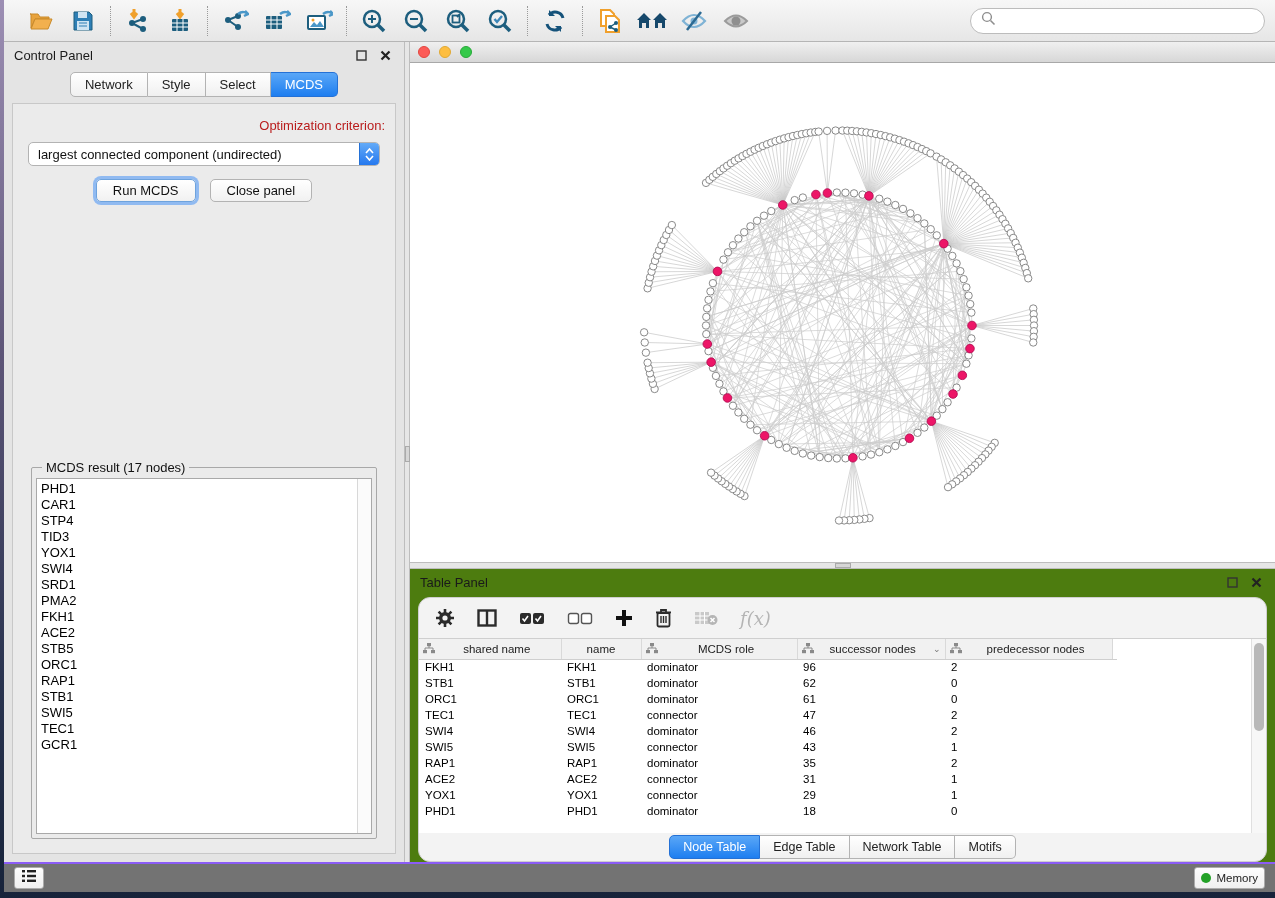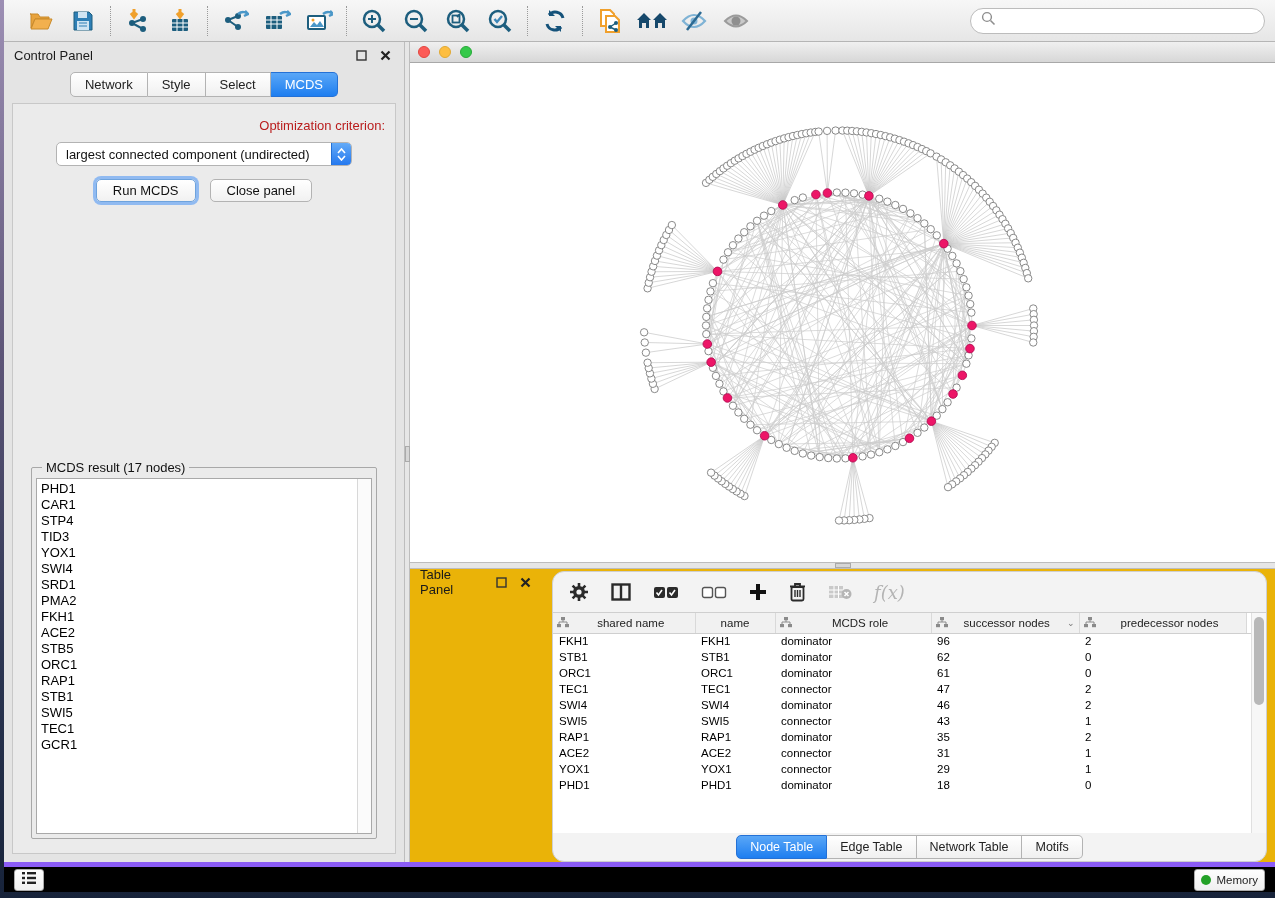--- a/index.html
+++ b/index.html
@@ -35,21 +35,21 @@
   .cp-tabs { display:flex; justify-content:center; padding:4px 0 6px; }
   .cp-tab { font-size:13px; padding:4px 14px; background:linear-gradient(180deg,#ffffff,#f0f0f0);
     border:1px solid #b3b3b3; border-left:none; color:#222; cursor:default; }
   .cp-tab:first-child { border-left:1px solid #b3b3b3; border-radius:5px 0 0 5px; }
   .cp-tab:last-child { border-radius:0 5px 5px 0; }
   .cp-tab.active { background:linear-gradient(180deg,#5aa7f7,#1e7ef0); color:#fff; border-color:#2471d6; }
   .cp-content { flex:1; margin:0 8px 8px; background:#ebebeb; border:1px solid #c8c8c8;
     display:flex; flex-direction:column; min-height:0; padding:14px 10px 10px; }
   .opt-label { text-align:right; font-size:13px; color:#b91c1c; margin-bottom:9px; }
   .combo-row { display:flex; justify-content:center; margin-bottom:13px; }
-  .combo { width:296px; height:24px; background:#fff; border:1px solid #b3b3b3; border-radius:5px;
+  .combo { width:352px; height:24px; background:#fff; border:1px solid #b3b3b3; border-radius:5px;
     display:flex; align-items:center; overflow:hidden; }
   .combo-text { flex:1; font-size:13px; padding:0 9px; color:#111; white-space:nowrap; }
   .combo-stepper { width:20px; height:24px; background:linear-gradient(180deg,#66adf8,#2276ee);
     border-left:1px solid #2471d6; display:flex; flex-direction:column; align-items:center; justify-content:center; gap:1px; }
   .btn-row { display:flex; justify-content:center; gap:14px; }
   .mac-btn { font-size:13px; color:#111; padding:3px 16px; background:linear-gradient(180deg,#ffffff,#f1f1f1);
     border:1px solid #b3b3b3; border-radius:5px; cursor:default; }
   .mac-btn.focused { box-shadow:0 0 0 3px rgba(96,160,245,.65); border-color:#6ea3dd; }
 
   .group-box { margin-top:auto; margin-left:8px; margin-right:8px; margin-bottom:4px;
@@ -82,21 +82,21 @@
 
   .net-canvas { flex:1; background:#ffffff; position:relative; min-height:0; }
   .net-canvas svg { position:absolute; inset:0; width:100%; height:100%; }
 
   .hsplit { height:7px; flex:0 0 7px; background:#e6e6e6; border-top:1px solid #bdbdbd;
     border-bottom:1px solid #bdbdbd; position:relative; }
   .hsplit .handle { position:absolute; left:50%; top:0; width:16px; height:5px; margin-left:-8px;
     background:#d6d6d6; border:1px solid #aaa; }
 
   
-  .tp { height:293px; flex:0 0 293px; background:#eab308; display:flex; flex-direction:row; }
+  .tp { height:293px; flex:0 0 293px; background:#4d7c0f; display:flex; flex-direction:column; }
   .tp-inner { flex:1; margin:2px 8px 0; background:#f3f3f3; border:1px solid #cfcfcf; border-radius:12px;
     display:flex; flex-direction:column; min-height:0; }
   .tp-toolbar { height:40px; flex:0 0 40px; display:flex; align-items:center; gap:22px; padding:0 16px; }
   .tp-toolbar .icon { display:flex; align-items:center; justify-content:center; }
   .fx { font-family:"DejaVu Serif", serif; font-style:italic; font-size:18px; color:#b4b4b4; }
 
   .tbl-wrap { flex:1; background:#fff; border-top:1px solid #cfcfcf; display:flex; min-height:0; }
   .tbl { flex:1; min-width:0; overflow:hidden; }
   table { border-collapse:collapse; table-layout:fixed; width:698px; }
   thead th { height:20px; background:#f1f1f1; border-right:1px solid #d9d9d9; border-bottom:1px solid #cfcfcf;
@@ -113,21 +113,21 @@
     background:#b8b8b8; border-radius:5px; }
 
   .tp-tabs { height:28px; flex:0 0 28px; display:flex; align-items:center; justify-content:center; }
   .tp-tab { font-size:12.5px; padding:4px 13px; background:linear-gradient(180deg,#ffffff,#f0f0f0);
     border:1px solid #b3b3b3; border-left:none; color:#222; }
   .tp-tab:first-child { border-left:1px solid #b3b3b3; border-radius:5px 0 0 5px; }
   .tp-tab:last-child { border-radius:0 5px 5px 0; }
   .tp-tab.active { background:linear-gradient(180deg,#5aa7f7,#1e7ef0); color:#fff; border-color:#2471d6; }
 
   
-  .statusbar { height:30px; flex:0 0 30px; background:#000000; border-top:5px solid #8b5cf6;
+  .statusbar { height:30px; flex:0 0 30px; background:#737373; border-top:2px solid #8b5cf6;
     display:flex; align-items:center; padding:0 10px; }
   .sb-btn { height:22px; display:flex; align-items:center; gap:5px; padding:0 6px;
     background:linear-gradient(180deg,#fdfdfd,#f0f0f0); border:1px solid #ababab; border-radius:3px; }
   .sb-right { margin-left:auto; }
   .mem-dot { width:10px; height:10px; border-radius:50%; background:#23a127; }
   .mem-label { font-size:11.5px; color:#222; }
 </style>
 </head>
 <body>
 

